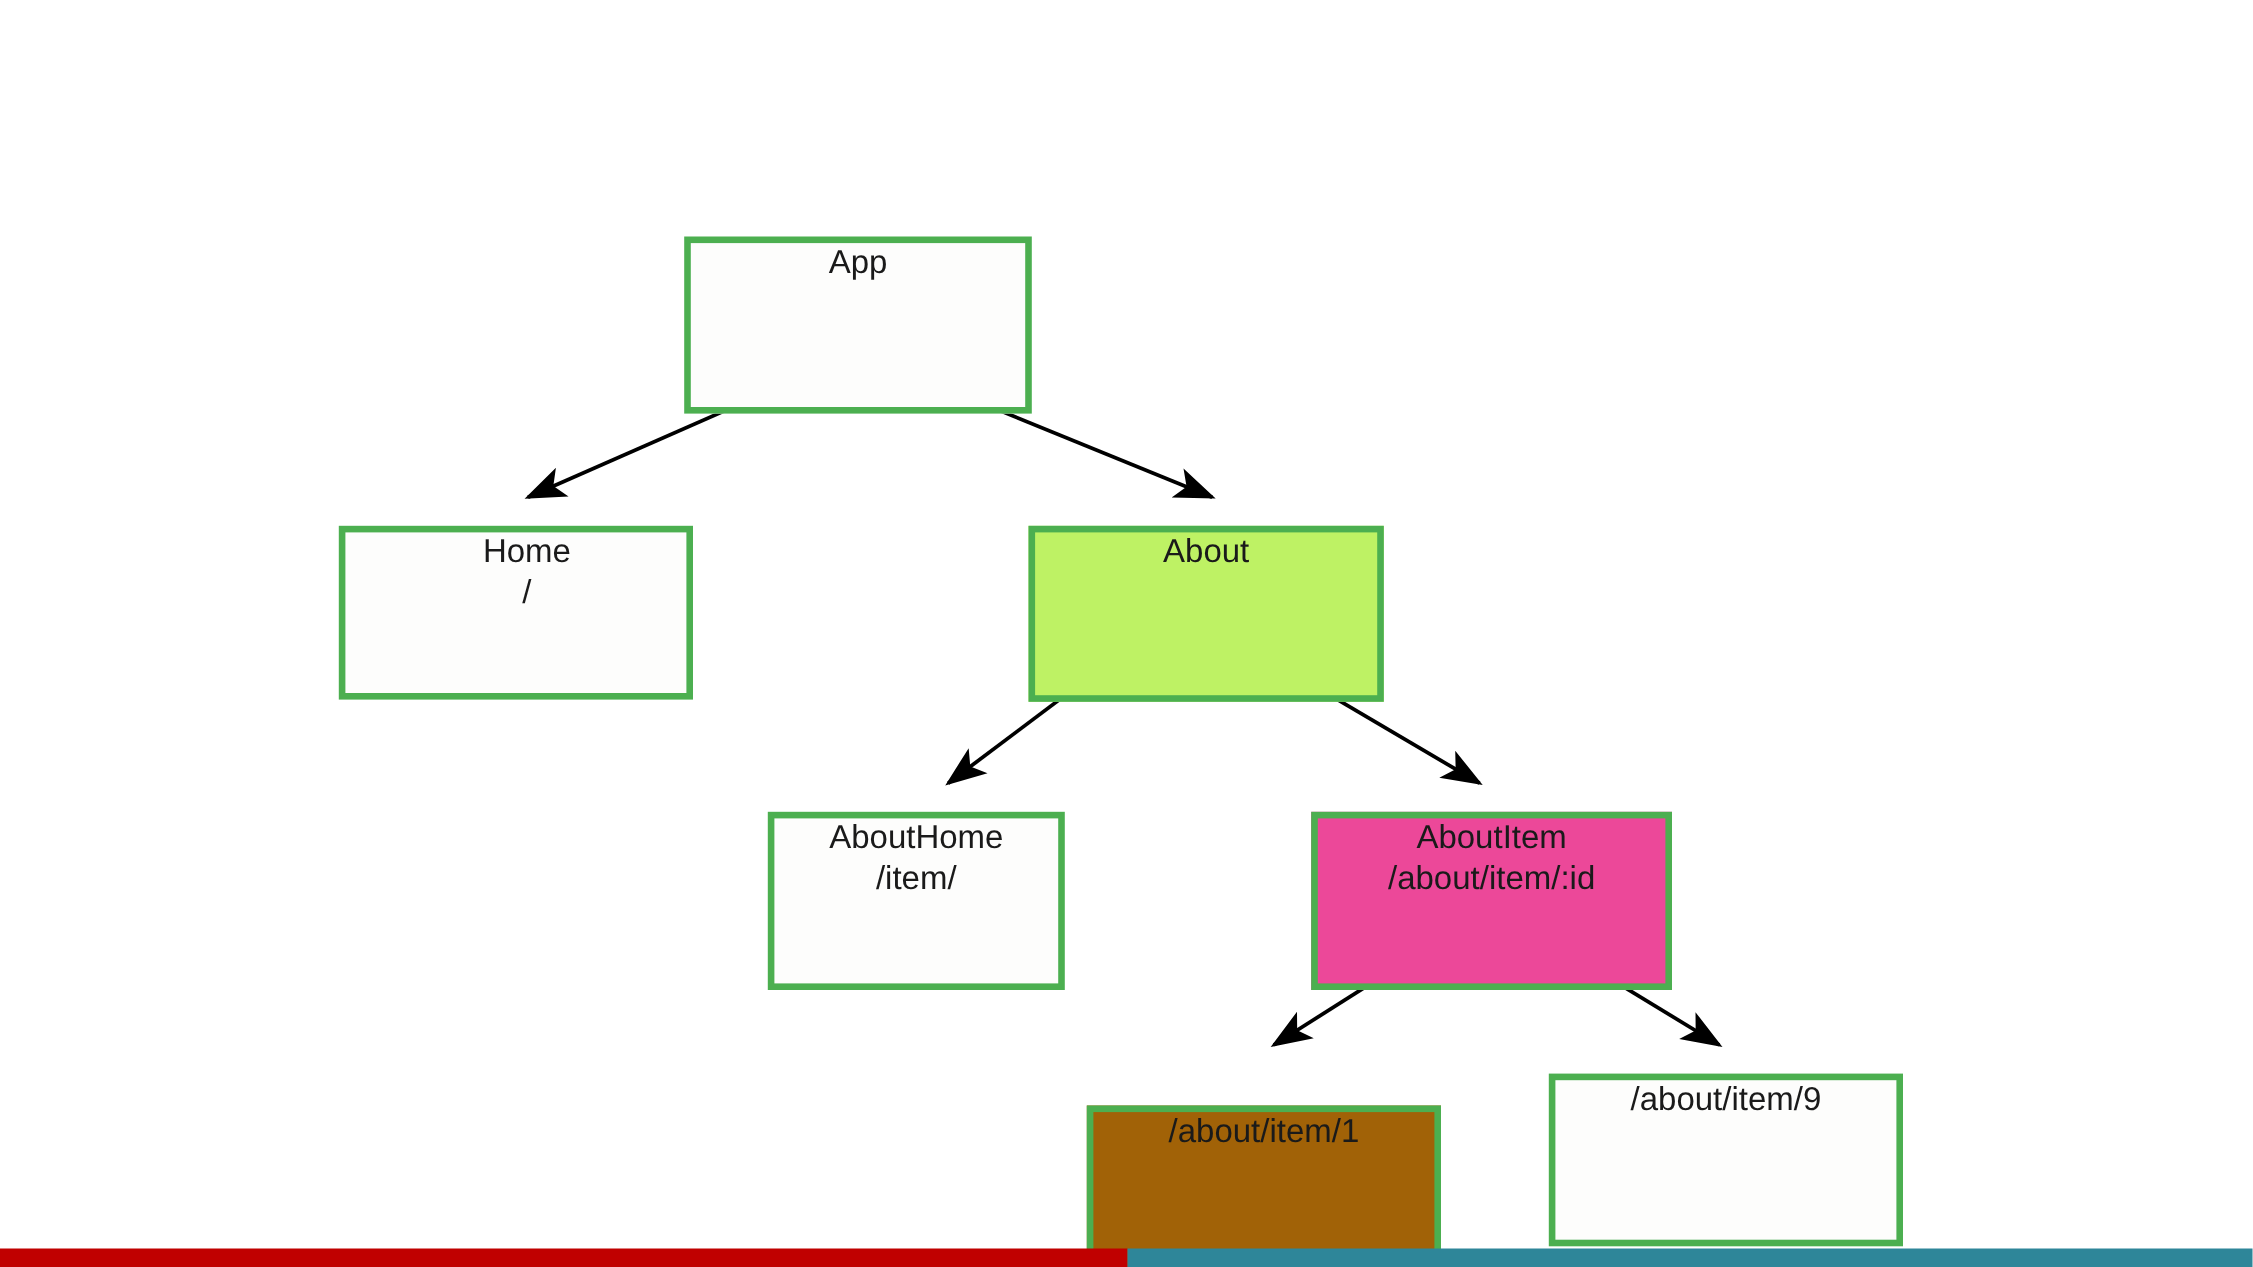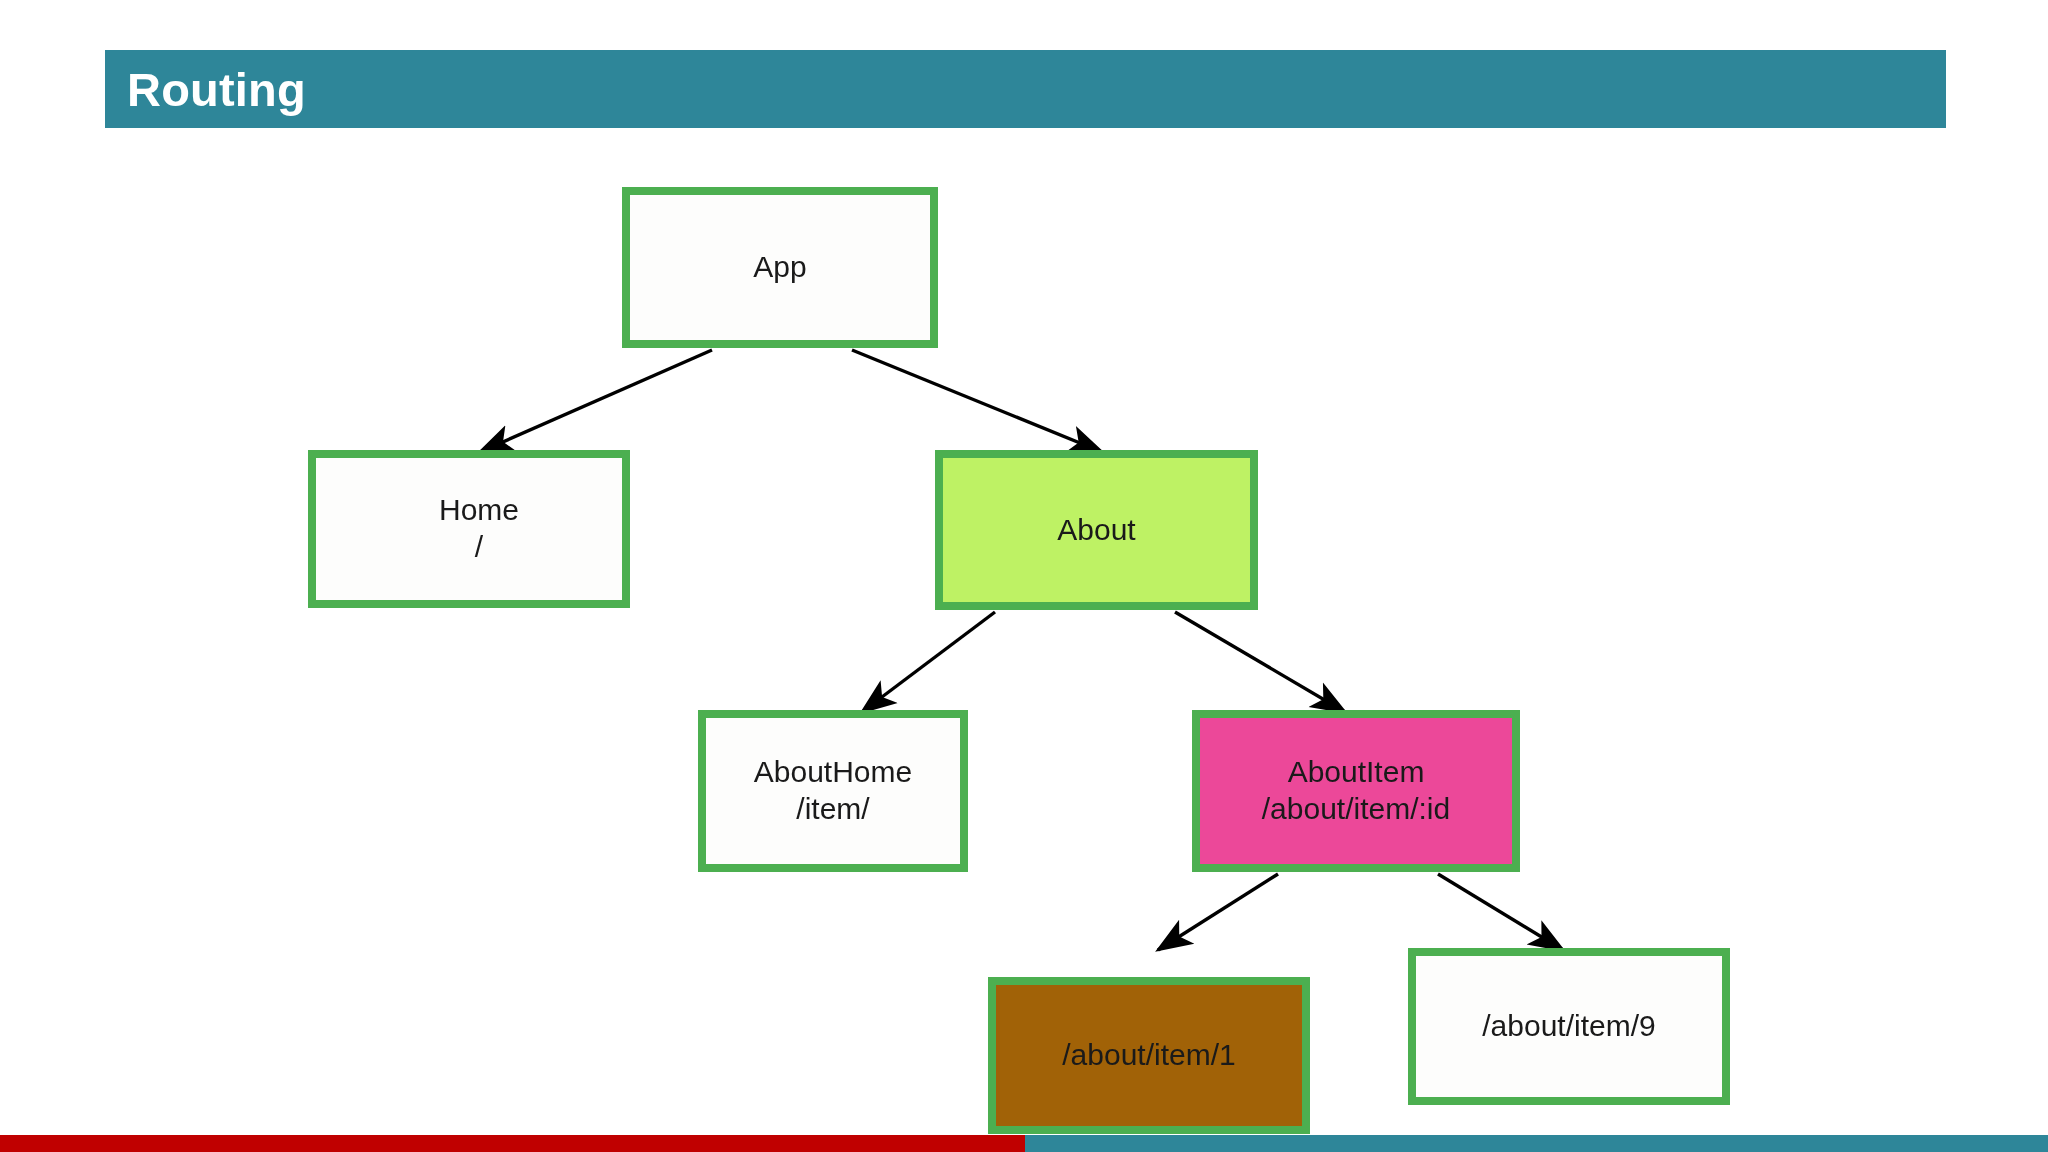--- a/index.html
+++ b/index.html
@@ -50,27 +50,28 @@
     left: 0;
     top: 0;
     width: 2048px;
     height: 1152px;
     pointer-events: none;
   }
 
   .node {
     position: absolute;
     box-sizing: border-box;
-    border: 8px solid #737373;
+    border: 6px solid #737373;
     background: #FDFDFC;
     display: flex;
     flex-direction: column;
     align-items: center;
-    justify-content: center;
+    justify-content: flex-start;
     text-align: center;
+    margin-top: 28px;
   }
   .node .line {
     color: #1A1A1A;
     font-size: 30px;
     line-height: 1.22;
     white-space: pre;
     font-family: "Liberation Sans", sans-serif;
   }
 
   
@@ -91,23 +92,20 @@
     flex: 1;
     height: 100%;
     background: #2E8699;
   }
 </style>
 </head>
 <body>
 
 <div id="slide" style="background: rgb(255, 255, 255);">
 
-  <div id="title-banner" style="background: rgb(46, 134, 153);">
-    <div id="title-text" style="color: rgb(255, 255, 255);">Routing</div>
-  </div>
 
   <div id="diagram">
     <svg id="connectors" viewBox="0 0 2048 1152" xmlns="http://www.w3.org/2000/svg">
       <defs>
         <marker id="arrowhead" markerWidth="11" markerHeight="9" refX="10" refY="4.5" orient="auto" markerUnits="strokeWidth">
           <path d="M0,0.3 L11,4.5 L0,8.7 L2.6,4.5 Z" fill="#000000"></path>
         </marker>
       </defs>
       <g id="edge-group" stroke="#000000" stroke-width="3.4" fill="none">
           <line x1="712" y1="350" x2="480" y2="452" stroke="#000000" marker-end="url(#arrowhead)"></line>

